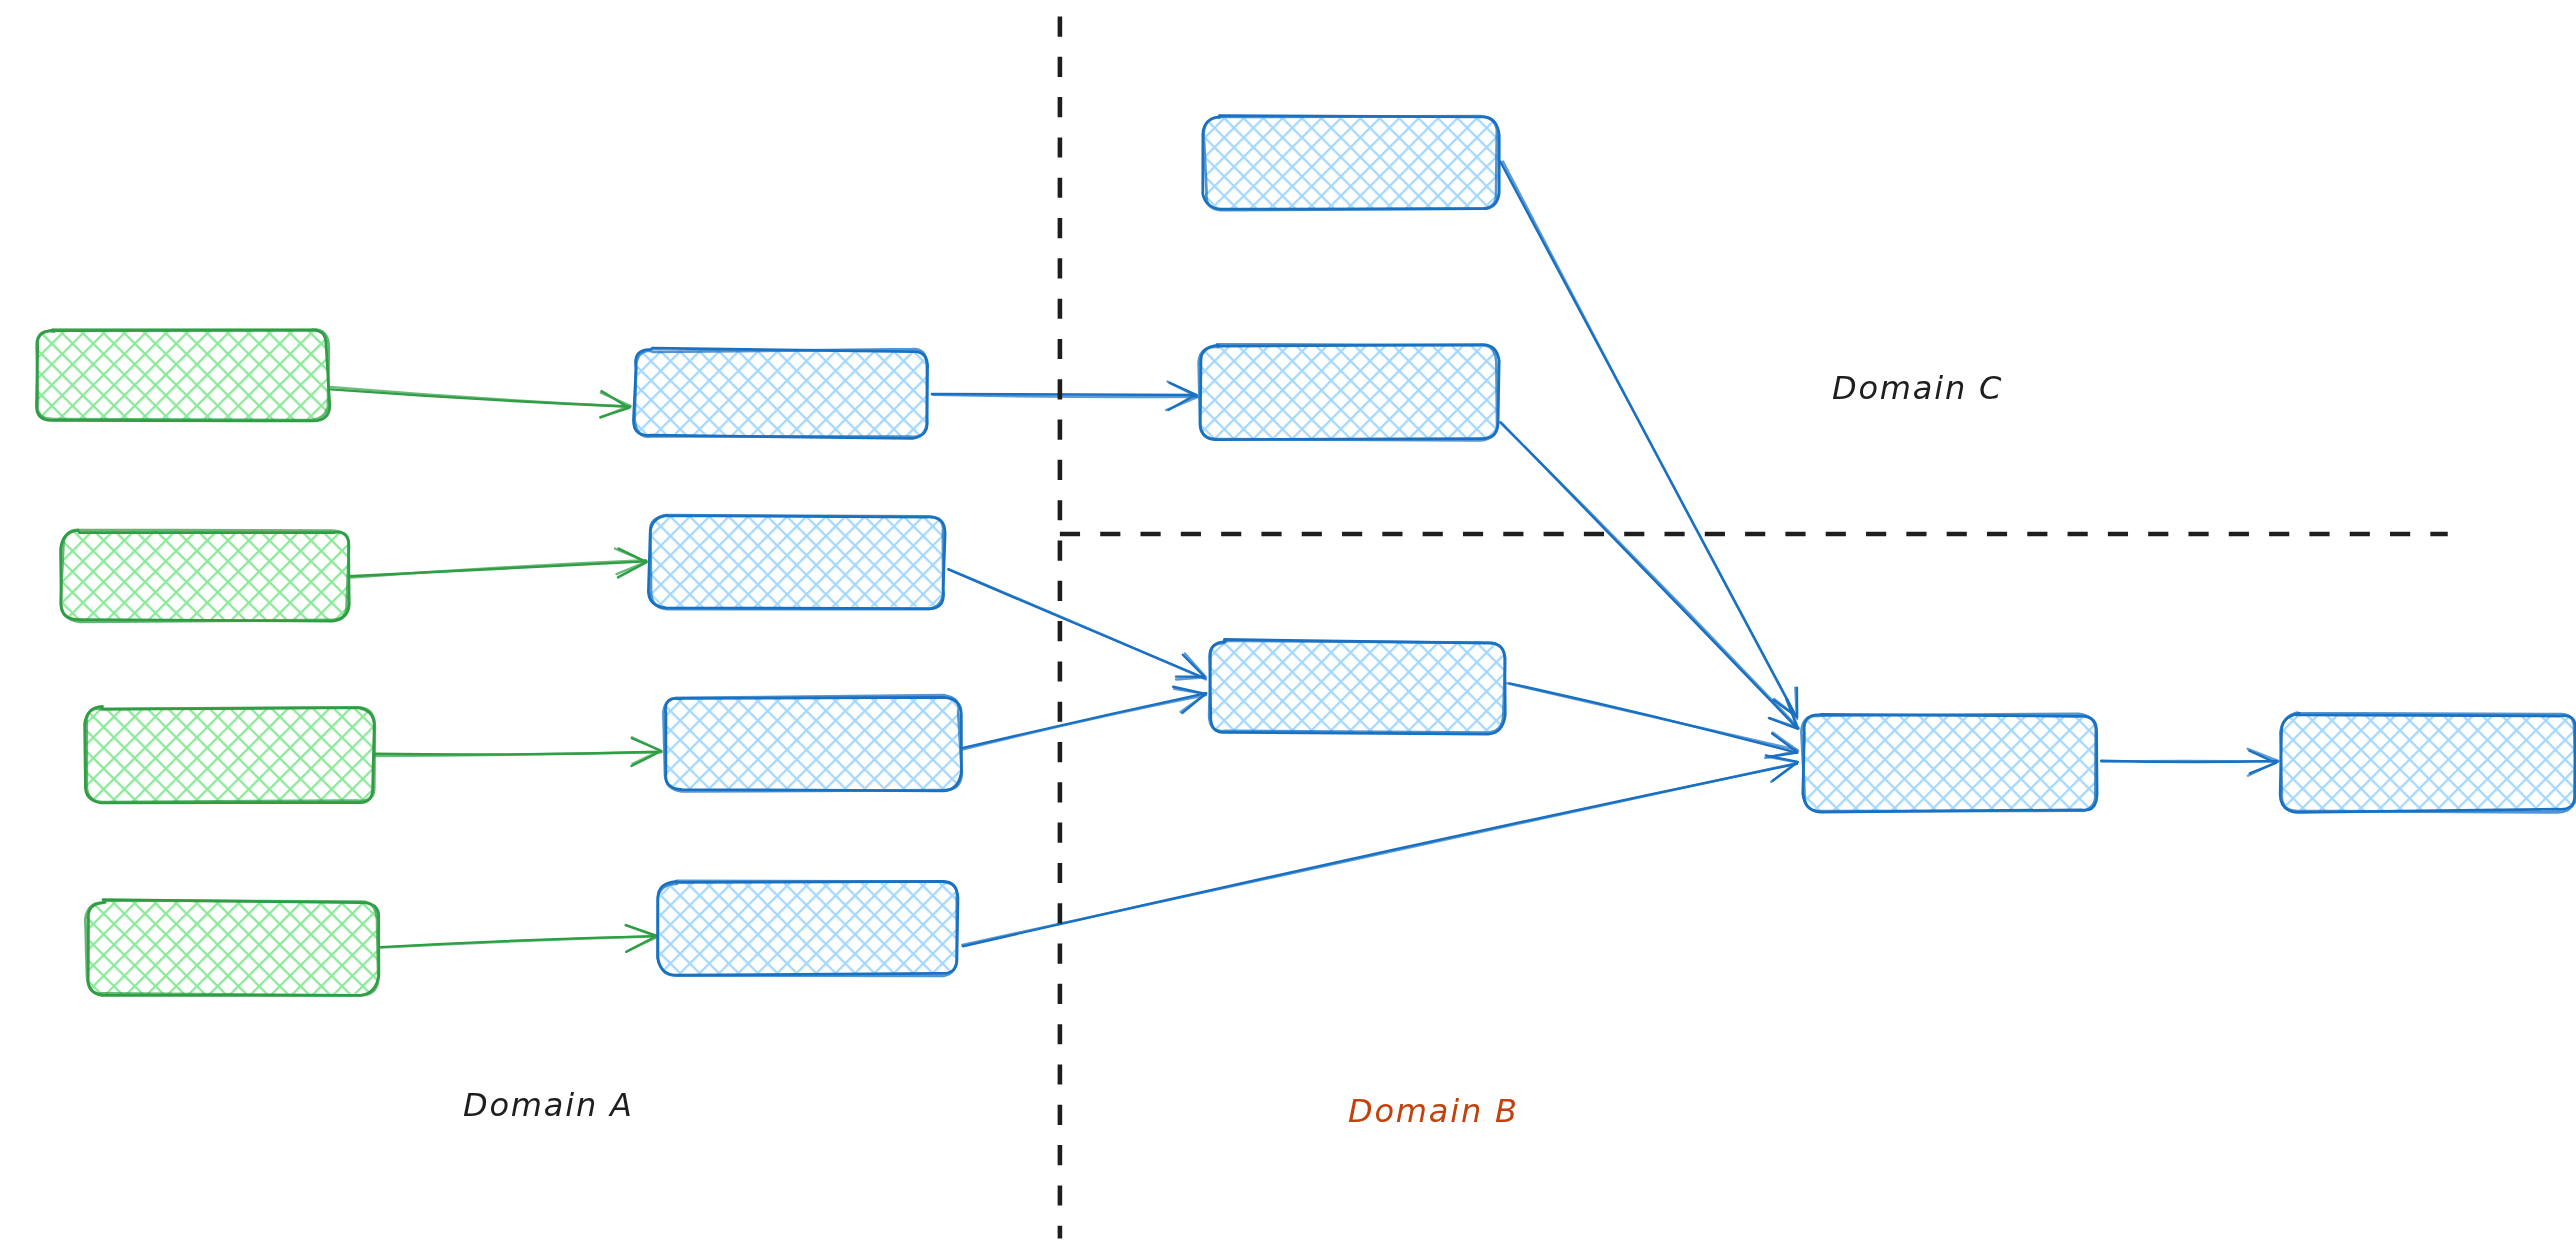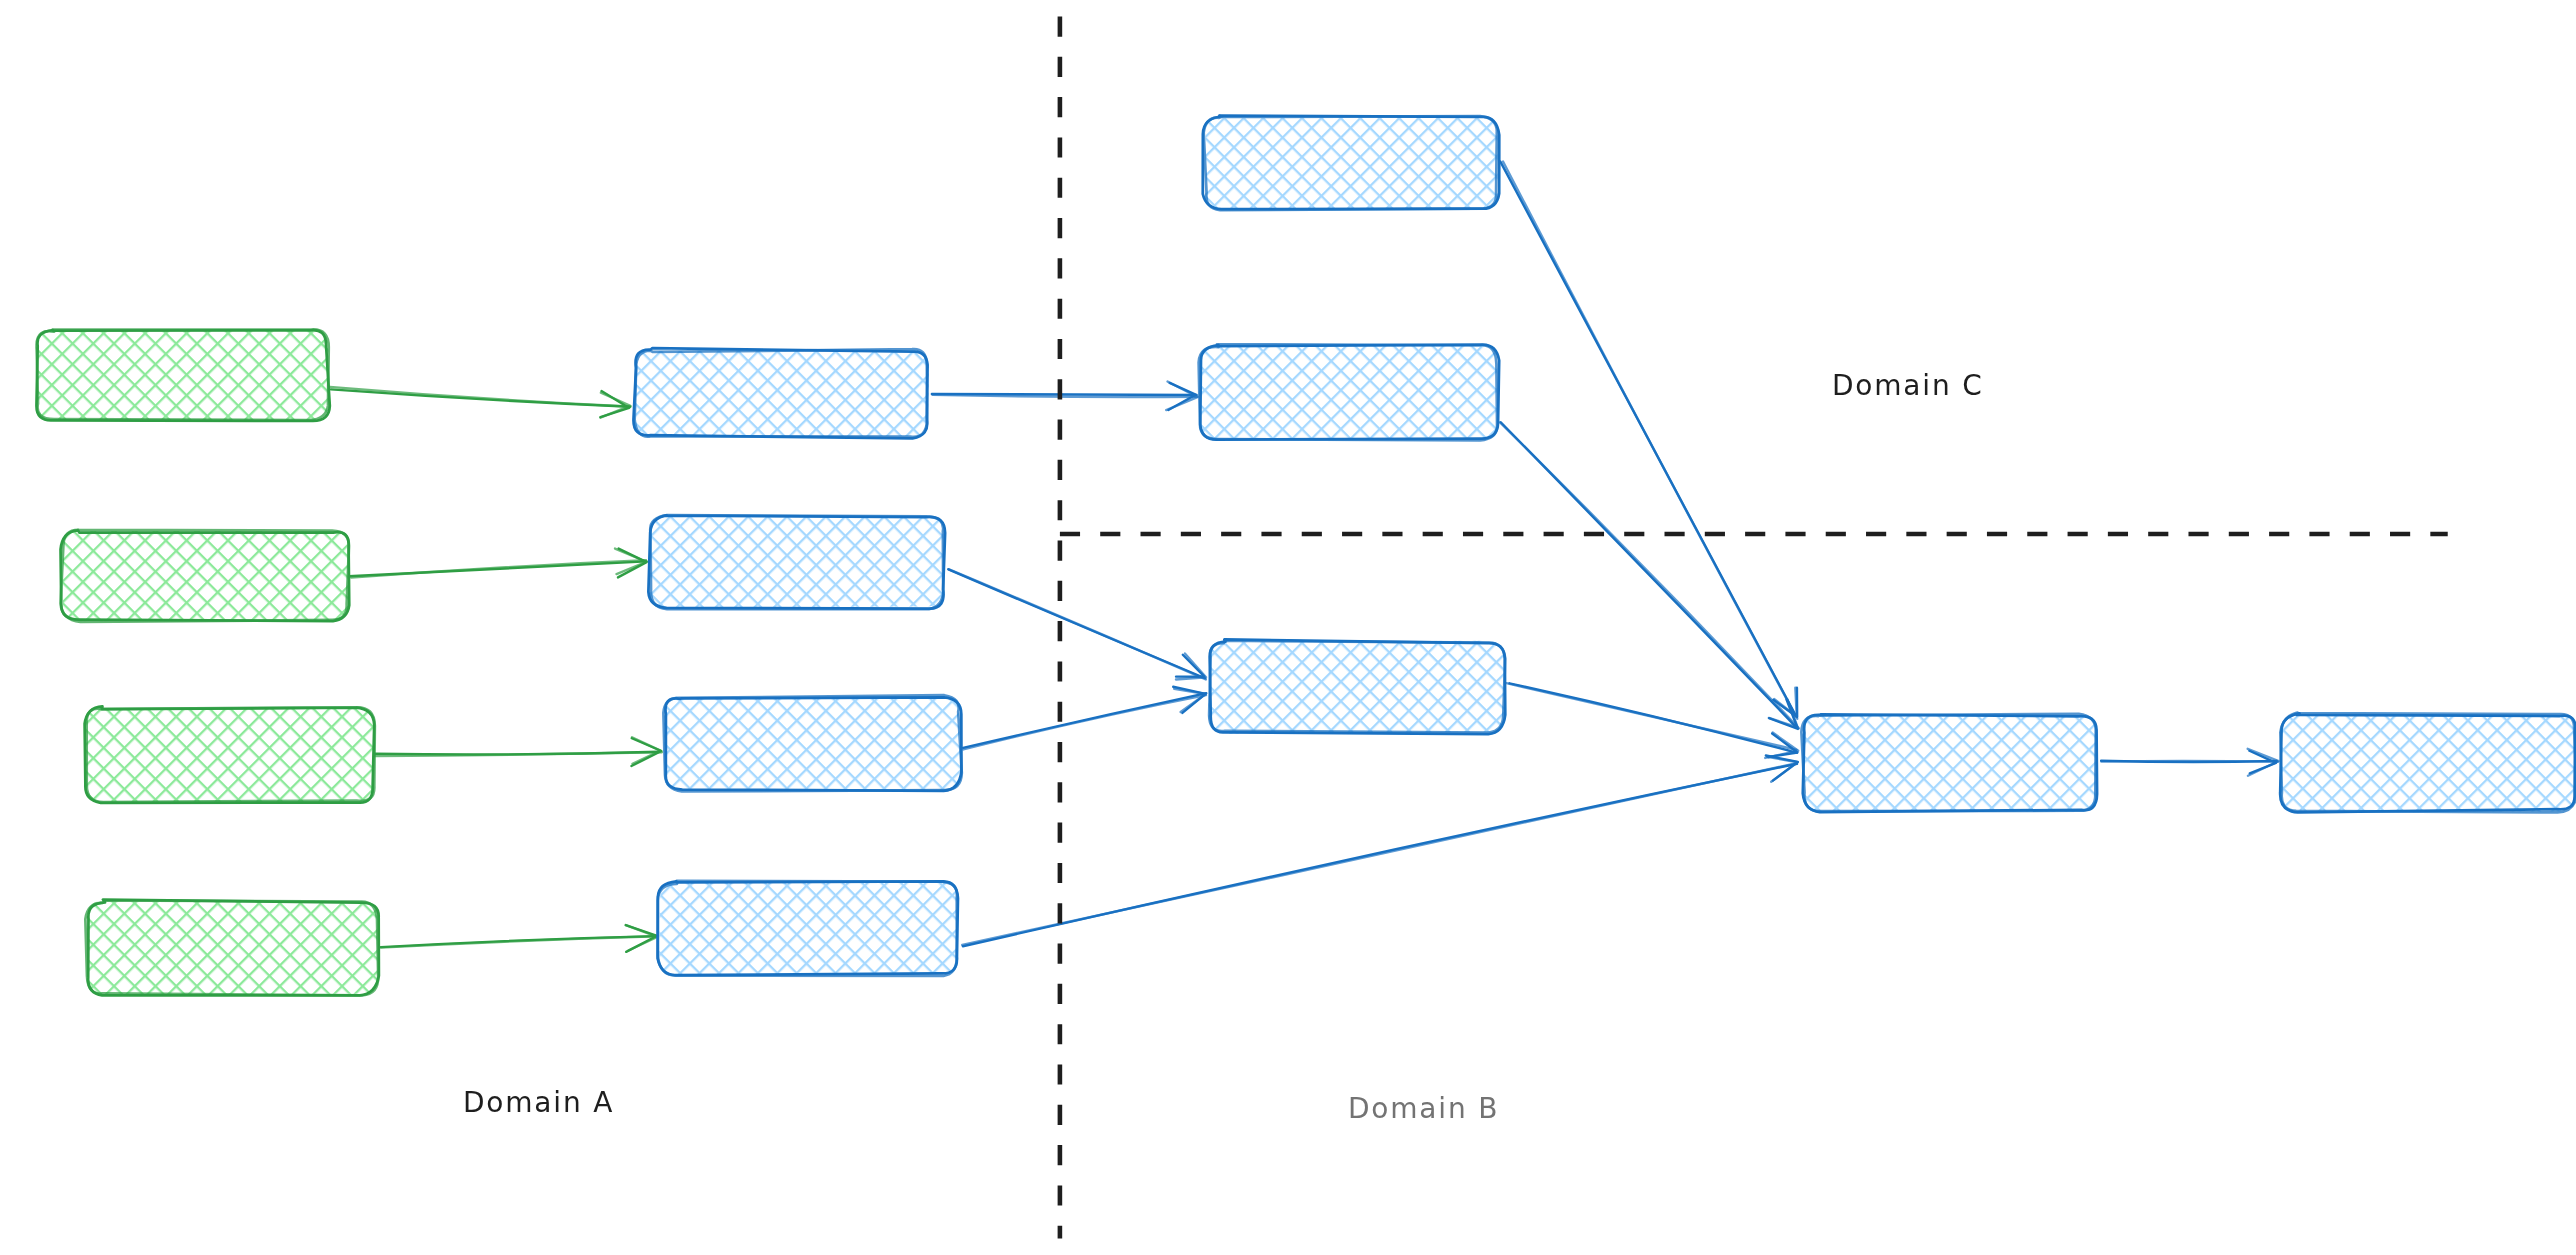--- a/index.html
+++ b/index.html
@@ -2,21 +2,22 @@
 <html style="font-size:14.7px"><head>
 <meta charset="utf-8">
 <style>
   html,body{margin:0;padding:0;background:#ffffff;}
   body{width:2576px;height:1255px;overflow:hidden;font-family:"DejaVu Sans",sans-serif;}
   #stage{position:relative;width:2576px;height:1255px;background:#ffffff;}
   #stage svg{position:absolute;left:0;top:0;width:2576px;height:1255px;}
   .domain-label{
     position:absolute;
     font-family:"DejaVu Sans",sans-serif;
-    font-size:28px;
+    font-size:32px;
+    font-style:italic;
     letter-spacing:1.8px;
     color:#1e1e1e;
     white-space:nowrap;
     user-select:none;
   }
 </style>
 </head>
 <body>
 
 <div id="stage">
@@ -534,17 +535,17 @@
           Q 2491.516150667014 781.6569320696672 2508.0251518259875 777.8732147217138 Z" fill="none" stroke="#1971c2" stroke-width="3" stroke-linecap="round" stroke-linejoin="round" opacity="0.75"></path>
         </g>
       </g>
     <g id="divider-layer">
         <line x1="1157" y1="18" x2="1157" y2="1352" stroke="#1e1e1e" stroke-width="5" stroke-dasharray="22 22" stroke-linecap="butt"></line>
         <line x1="1157" y1="583" x2="2672" y2="583" stroke="#1e1e1e" stroke-width="5" stroke-dasharray="22 22" stroke-linecap="butt"></line>
       </g>
   </svg>
   <div id="label-layer">
       <div class="domain-label" style="left: 463px; top: 1086px; color: rgb(30, 30, 30); text-align: center;">Domain A</div>
-      <div class="domain-label" style="left: 1348px; top: 1092px; color: #737373;">Domain B</div>
+      <div class="domain-label" style="left: 1348px; top: 1092px; color: #c2410c;">Domain B</div>
       <div class="domain-label" style="left: 1832px; top: 369px; color: rgb(30, 30, 30);">Domain C</div>
     </div>
 </div>
 
 
 </body></html>

